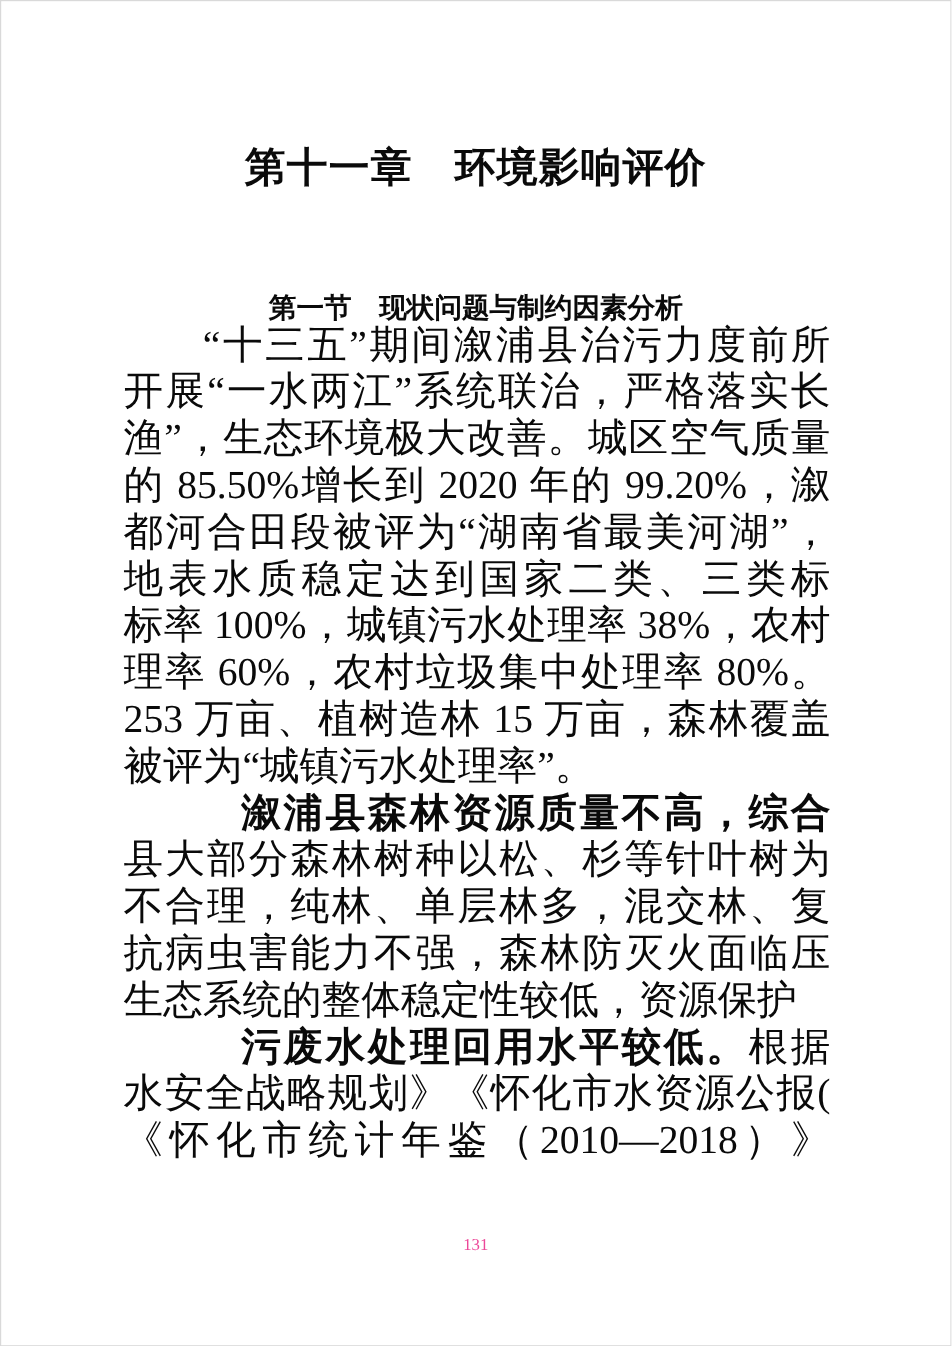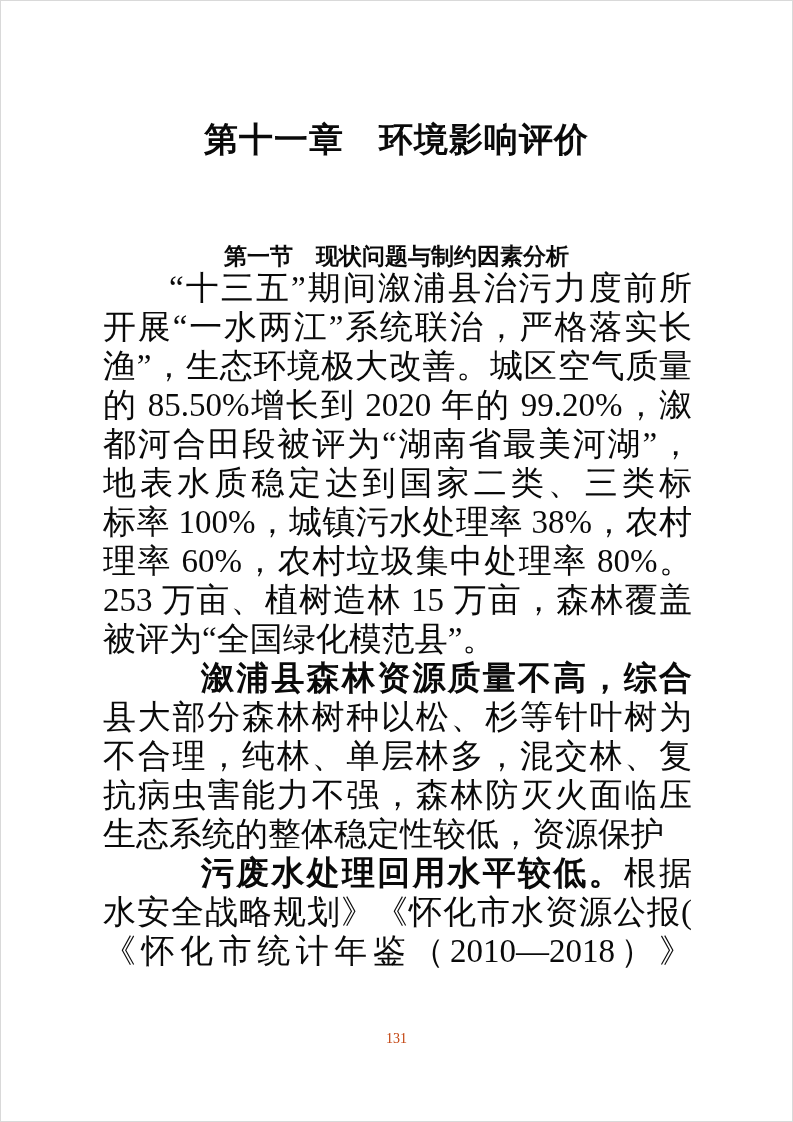--- a/index.html
+++ b/index.html
@@ -69,21 +69,21 @@
     margin-left: 32px;
   }
   .page-number {
     position: absolute;
     top: 1030px;
     left: 0;
     width: 100%;
     text-align: center;
     font-size: 14px;
     font-family: "Liberation Serif", "DejaVu Serif", serif;
-    color: #c2410c;
+    color: #ec4899;
   }
 </style>
 </head>
 <body>
 
 <div class="page">
   <div class="chapter-title">第十一章　环境影响评价</div>
 
   <div class="section-title">第一节　现状问题与制约因素分析</div>
 
@@ -91,21 +91,21 @@
       <div>
         <div class="line just indent"><span class="seg">“十三五”期间溆浦县治污力度前所未有，持续</span></div>
         <div class="line just"><span class="seg">开展“一水两江”系统联治，严格落实长江“十年禁</span></div>
         <div class="line just"><span class="seg">渔”，生态环境极大改善。城区空气质量优良率由 2017</span></div>
         <div class="line just"><span class="seg">的 85.50%增长到 2020 年的 99.20%，溆水思蒙段、一</span></div>
         <div class="line just"><span class="seg">都河合田段被评为“湖南省最美河湖”，饮用水源、</span></div>
         <div class="line just"><span class="seg">地表水质稳定达到国家二类、三类标准，地表水质达</span></div>
         <div class="line just"><span class="seg">标率 100%，城镇污水处理率 38%，农村生活污水处</span></div>
         <div class="line just"><span class="seg">理率 60%，农村垃圾集中处理率 80%。持续封山育林</span></div>
         <div class="line just"><span class="seg">253 万亩、植树造林 15 万亩，森林覆盖率达到 64.34%，</span></div>
-        <div class="line"><span class="seg">被评为“全国绿化模范县”。</span></div>
+        <div class="line"><span class="seg">被评为“城镇污水处理率”。</span></div>
       </div>
       <div>
         <div class="line just indent"><span class="lead-bold">溆浦县森林资源质量不高，综合效能较低。</span><span class="seg">溆浦</span></div>
         <div class="line just"><span class="seg">县大部分森林树种以松、杉等针叶树为主，树种结构</span></div>
         <div class="line just"><span class="seg">不合理，纯林、单层林多，混交林、复层林少。森林</span></div>
         <div class="line just"><span class="seg">抗病虫害能力不强，森林防灭火面临压力较大，森林</span></div>
         <div class="line"><span class="seg">生态系统的整体稳定性较低，资源保护压力较大。</span></div>
       </div>
       <div>
         <div class="line just indent"><span class="lead-bold">污废水处理回用水平较低。</span><span class="seg">根据《湖南省溆浦县</span></div>

